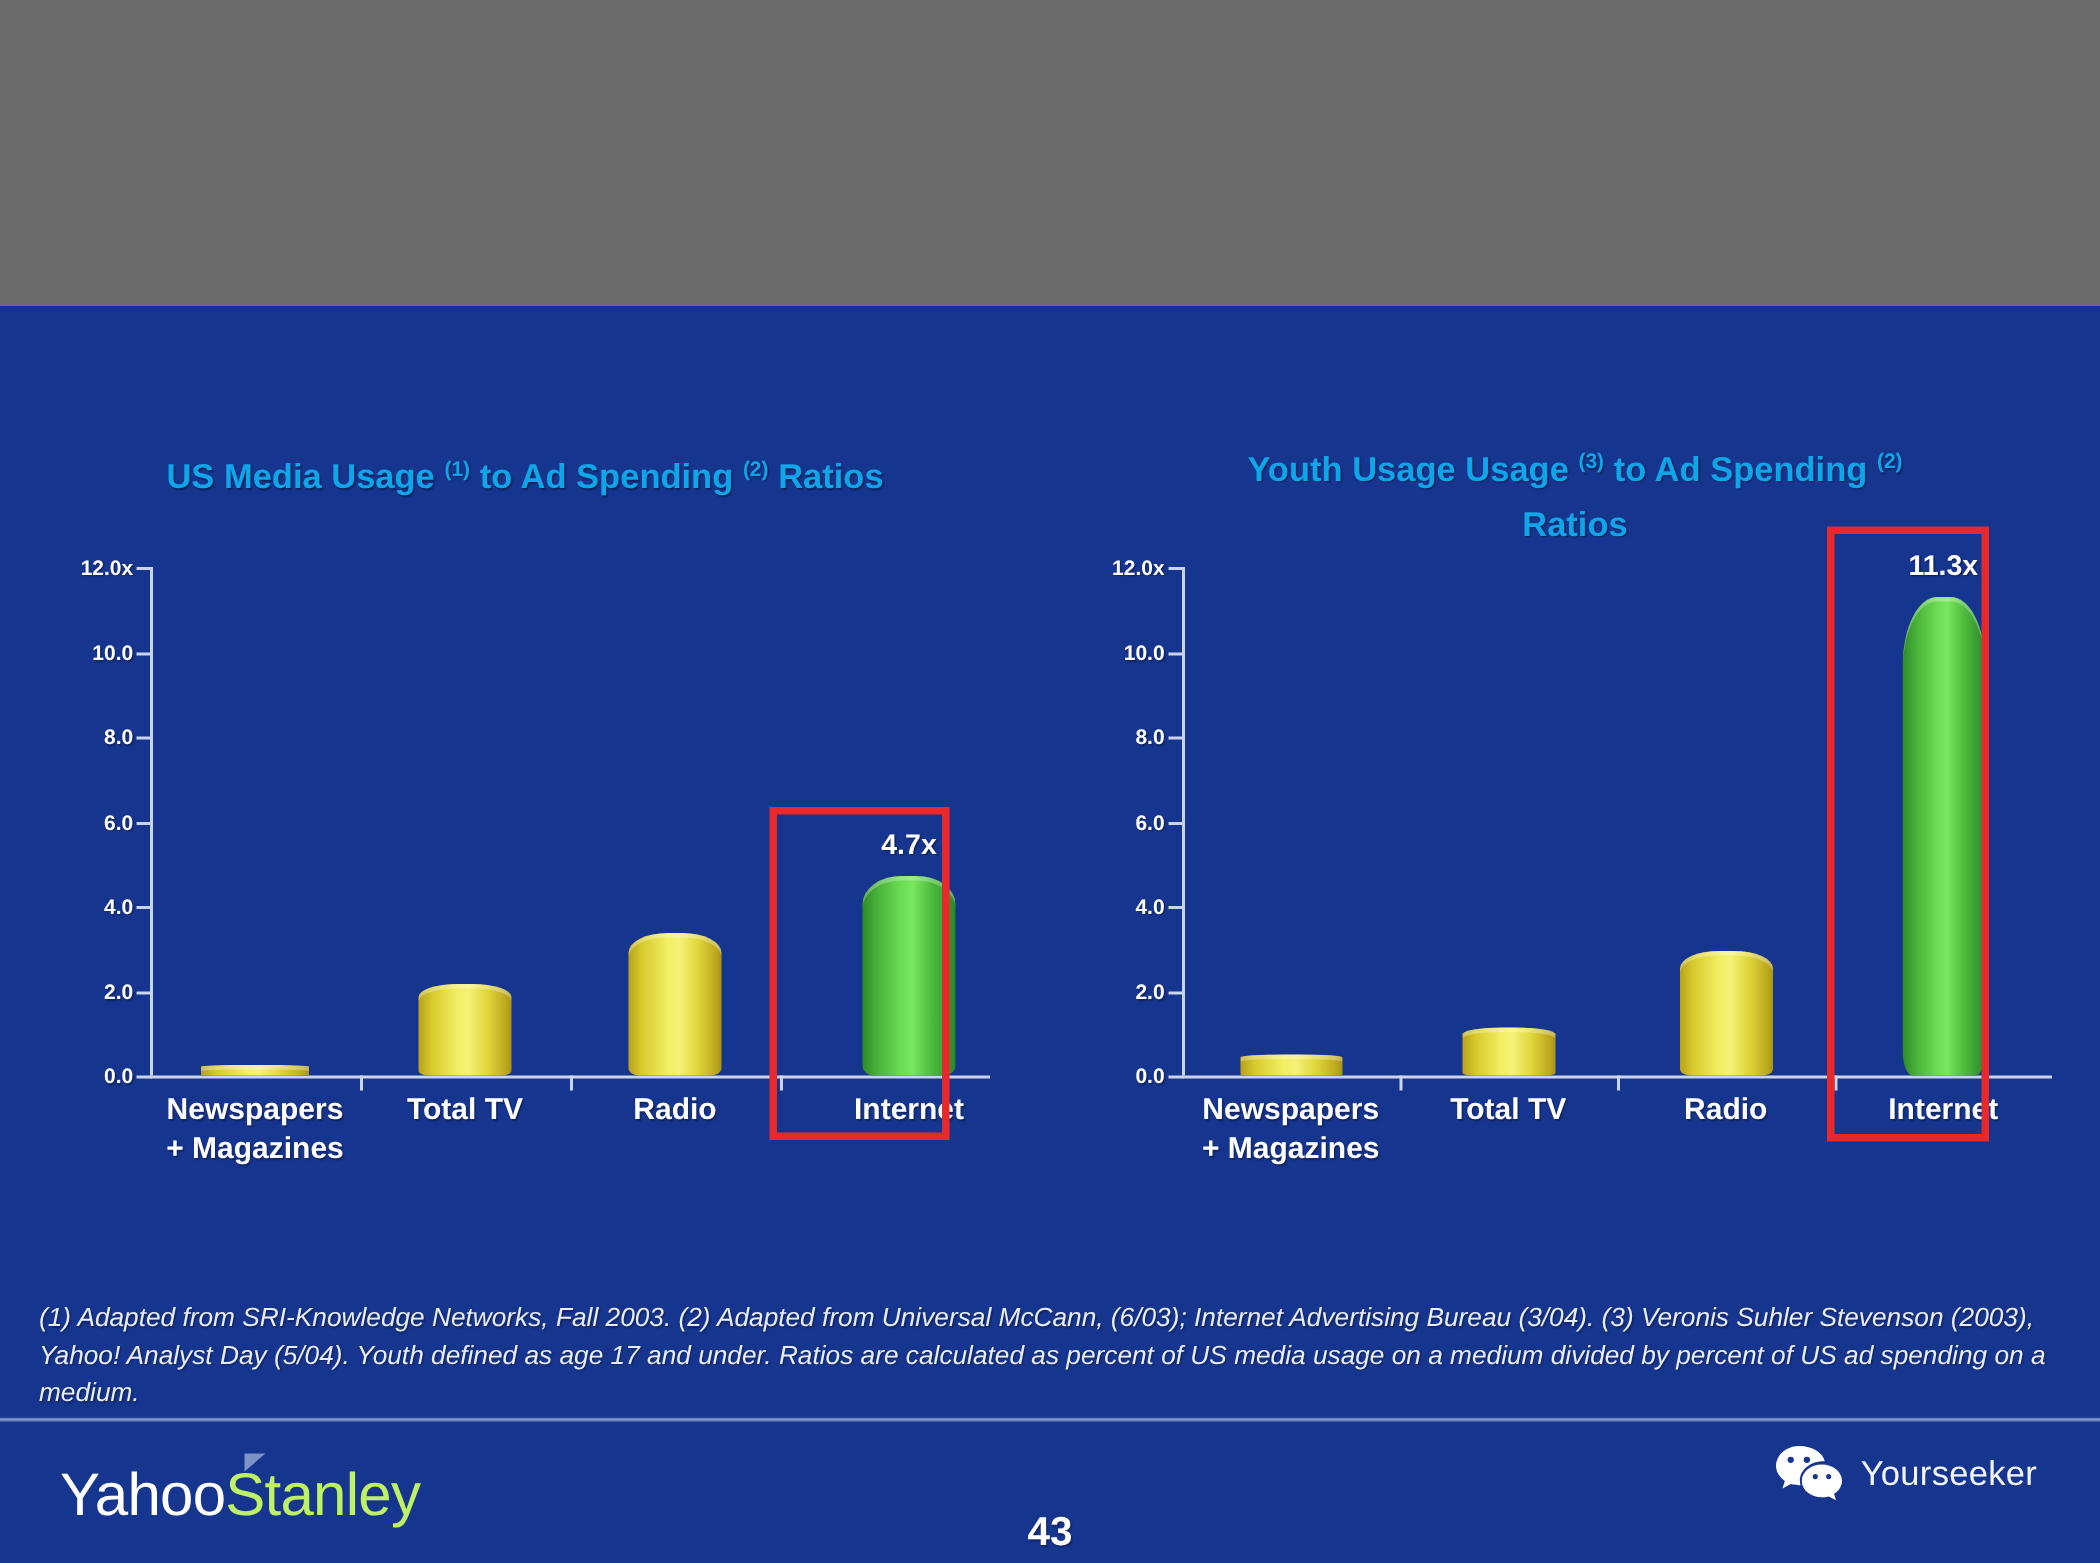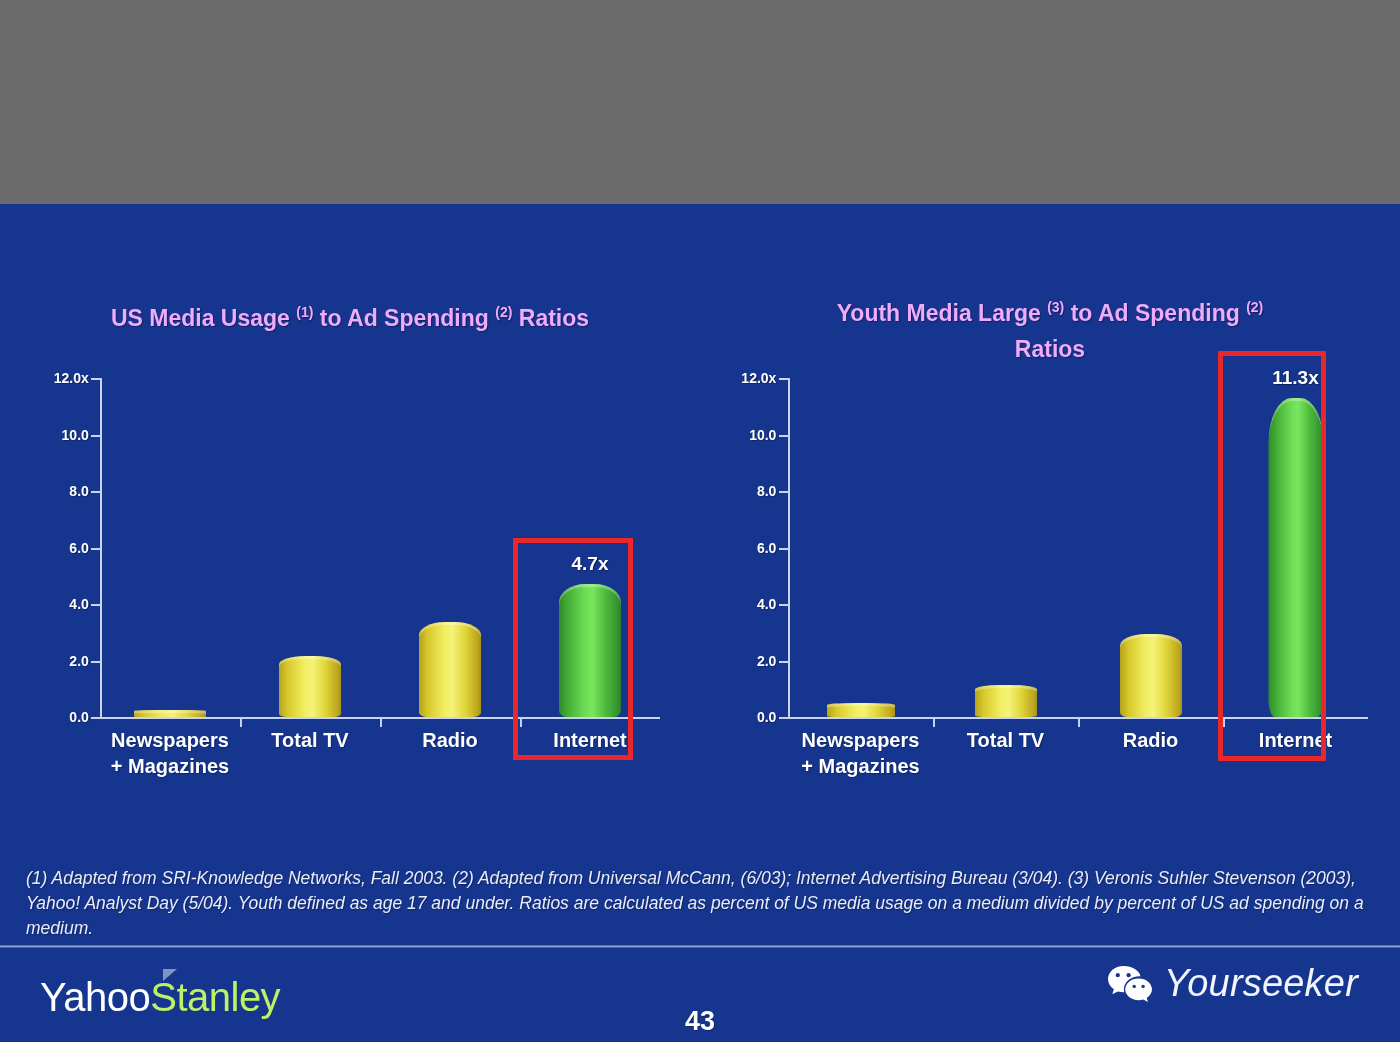--- a/index.html
+++ b/index.html
@@ -52,21 +52,21 @@
   .panel.right { left: 700px; }
 
   .panel-title {
     position: absolute;
     top: 85px;
     left: 30px;
     width: 640px;
     text-align: center;
     font-size: 23px;
     font-weight: bold;
-    color: #f0abfc;
+    color: #0ea5e9;
     line-height: 36px;
     text-shadow: 1px 1px 1px rgba(0,0,0,0.35);
   }
   .panel.left .panel-title { top: 90px; }
   .panel-title sup {
     font-size: 14px;
     vertical-align: super;
     font-weight: bold;
   }
 
@@ -228,24 +228,23 @@
   }
   .yourseeker {
     position: absolute;
     right: 42px;
     top: 962px;
     display: flex;
     align-items: center;
     gap: 10px;
   }
   .yourseeker .ys-text {
-    font-size: 38px;
+    font-size: 23px;
     color: #f2f5fc;
     letter-spacing: 0.2px;
-    font-style: italic;
   }
   .wechat-icon { width: 48px; height: 40px; display:block; }
 </style>
 </head>
 <body>
 
 <div class="slide">
 
   <div class="header-bar"></div>
 
@@ -298,35 +297,35 @@
           </div>
         </div>
 
         <div class="bar-slot" style="left:280px;width:140px">
           <div class="bar yellow" style="width:62px;height:94.6px"></div>
           <div class="cat-label">
             <div>Radio</div>
           </div>
         </div>
 
-        <div class="bar-slot" style="left:420px;width:140px">
+        <div class="bar-slot" style="left:436px;width:140px">
           <div class="bar green" style="width:62px;height:132.8px"></div>
           <div class="bar-value" style="bottom:142px">4.7x</div>
           <div class="cat-label">
             <div>Internet</div>
           </div>
         </div>
 
         <div class="highlight-box" style="left:413px;top:160px;width:120px;height:222px"></div>
       </div>
     </div>
 
     <div class="panel right">
       <div class="panel-title">
-        <span>Youth Media Large</span>
+        <span>Youth Usage Usage</span>
         <sup>(3)</sup>
         <span>to Ad Spending</span>
         <sup>(2)</sup>
         <br>
         <span>Ratios</span>
       </div>
 
       <div class="plot">
         <div class="axis-line-y"></div>
         <div class="axis-line-x"></div>

